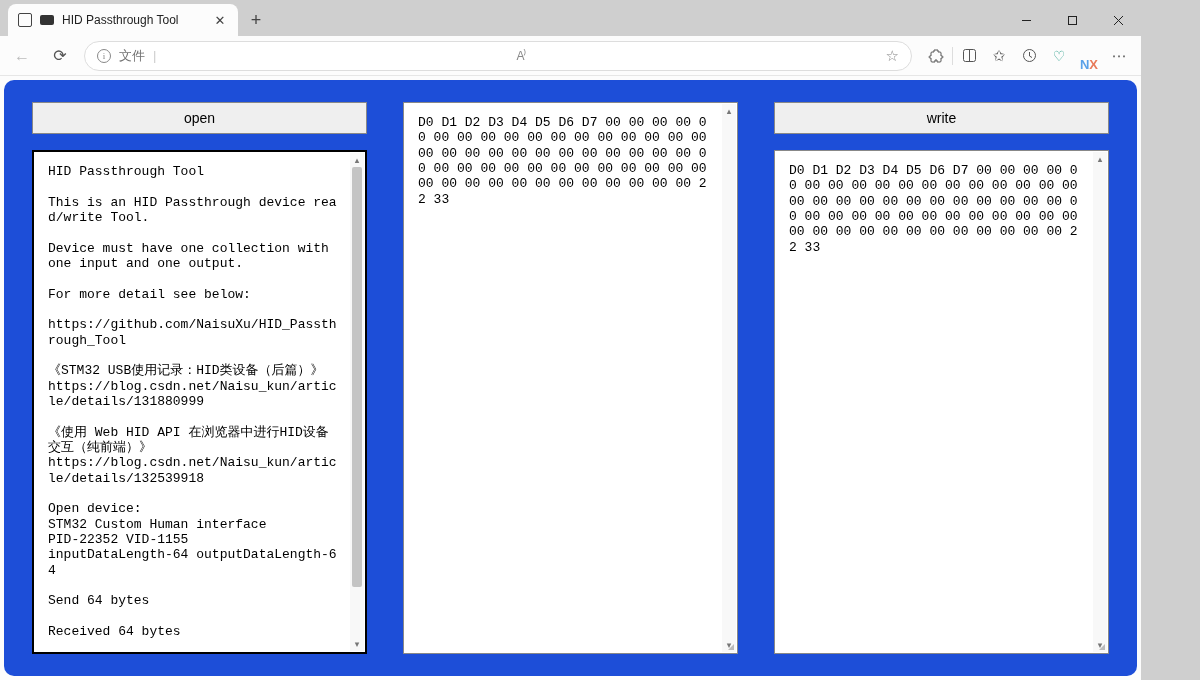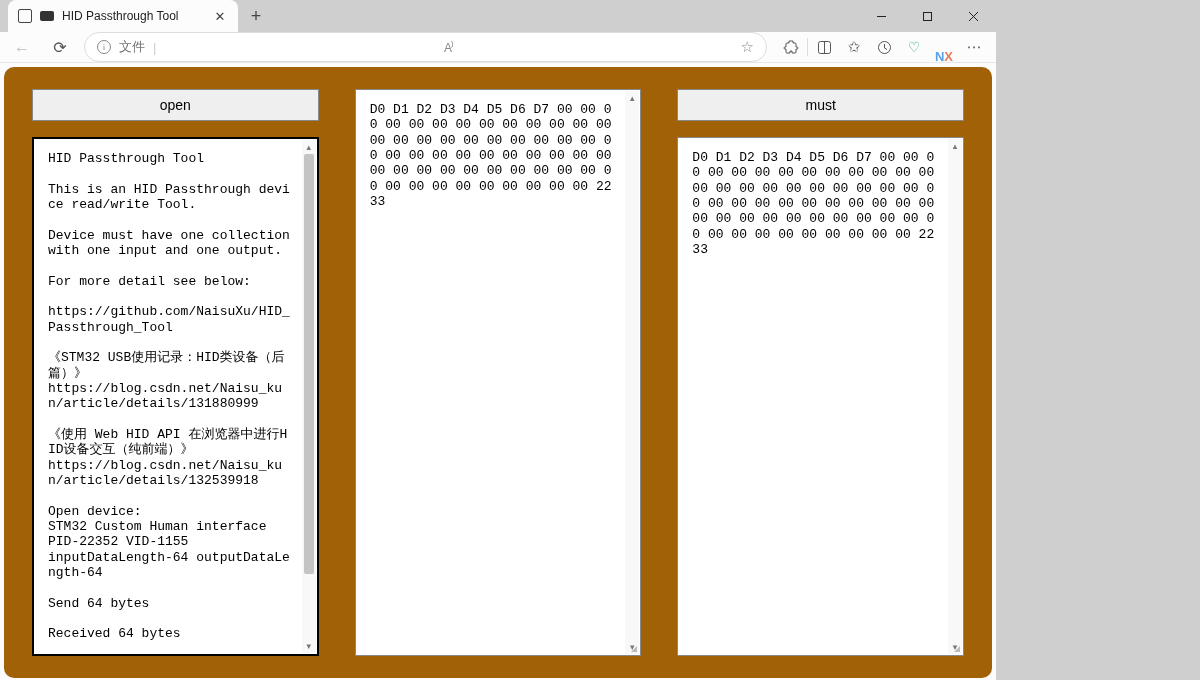--- a/index.html
+++ b/index.html
@@ -1,17 +1,17 @@
 <!DOCTYPE html>
 <html><head>
 <meta charset="utf-8">
 <style>
   * { box-sizing: border-box; margin: 0; padding: 0; }
   html, body { width: 1200px; height: 680px; overflow: hidden; font-family: "Segoe UI", Arial, sans-serif; background: #cfcfcf; }
-  .window { width: 996px; height: 680px; background: #cfcfcf; display: flex; flex-direction: column; }
+  .window { width: 1141px; height: 680px; background: #cfcfcf; display: flex; flex-direction: column; }
   .titlebar { height: 36px; background: #cfcfcf; display: flex; align-items: flex-end; }
   .tab { background: #fcfcfc; height: 32px; margin-left: 8px; border-radius: 8px 8px 0 0; display: flex; align-items: center; padding: 0 10px; gap: 8px; font-size: 12px; color: #222; min-width: 230px; }
   .tab .favicon { width: 14px; height: 14px; border: 1px solid #444; border-radius: 2px; display:inline-block; }
   .tab .icon2 { width: 14px; height: 10px; background: #333; border-radius: 2px; display:inline-block; position:relative; }
   .tab .close { margin-left: auto; width: 16px; height: 16px; display:flex; align-items:center; justify-content:center; font-size: 13px; color:#444; cursor:pointer; }
   .newtab { width: 28px; height: 28px; display:flex; align-items:center; justify-content:center; font-size: 18px; color:#444; cursor:pointer; margin-left:4px; margin-bottom:2px; }
   .wincontrols { margin-left:auto; display:flex; }
   .wincontrols div { width: 46px; height: 32px; display:flex; align-items:center; justify-content:center; font-size:12px; color:#222; cursor:pointer; }
   .addrbar { height: 40px; background: #fcfcfc; display:flex; align-items:center; padding: 0 8px; gap: 10px; border-bottom: 1px solid #e6e6e6; }
   .iconbtn { width: 28px; height: 28px; display:flex; align-items:center; justify-content:center; color:#555; font-size:16px; cursor:pointer; border-radius:4px; }
@@ -22,21 +22,21 @@
   .urlbox .sep { color:#ccc; }
   .urlbox .star { margin-left:auto; color:#888; font-size:15px; cursor:pointer; }
   .rightbtns { display:flex; gap:2px; align-items:center; }
   .rightbtns .iconbtn { font-size:15px; }
   .nx { font-weight:600; font-size:13px;margin-top:18px; }
   .nx .n { color:#5aa1e8; }
   .nx .x { color:#e87a5a; }
   .vline { width:1px; height:18px; background:#ddd; }
 
   .content { flex:1; background:#fcfcfc; padding: 4px; }
-  .page { width:100%; height:100%; background:#a16207; border-radius: 10px; padding: 22px 28px; display:flex; gap: 36px; }
+  .page { width:100%; height:100%; background:#1d4ed8; border-radius: 10px; padding: 22px 28px; display:flex; gap: 36px; }
   .col { flex:1; display:flex; flex-direction:column; gap: 16px; min-width:0; }
   .bigbtn { height: 32px; background:#efefef; border:1px solid #888; font-size:14px; font-family: "Segoe UI", Arial, sans-serif; cursor:pointer; }
   .panel { flex:1; background:#fff; border:1px solid #888; padding: 12px 8px 12px 14px; position:relative; overflow:hidden; }
   .panel.dark { border:2px solid #000; }
   .panel-content { font-family: "SimSun", "NSimSun", "Courier New", monospace; font-size: 13px; line-height: 1.18; white-space: pre-wrap; word-break: break-all; color:#000; height:100%; overflow:hidden; padding-right: 16px; }
   .scrollbar { position:absolute; right:1px; top:1px; bottom:1px; width:14px; background:#f8f8f8; }
   .scrollbar .arrow { position:absolute; left:0; width:14px; height:14px; display:flex; align-items:center; justify-content:center; font-size:9px; color:#777; }
   .scrollbar .arrow.up { top:0; }
   .scrollbar .arrow.down { bottom:0; }
   .scrollbar .thumb { position:absolute; left:2px; width:10px; background:#c4c4c4; border-radius:2px; }
@@ -160,21 +160,21 @@
           <div class="panel-content">D0 D1 D2 D3 D4 D5 D6 D7 00 00 00 00 00 00 00 00 00 00 00 00 00 00 00 00 00 00 00 00 00 00 00 00 00 00 00 00 00 00 00 00 00 00 00 00 00 00 00 00 00 00 00 00 00 00 00 00 00 00 00 00 00 00 22 33</div>
           <div class="scrollbar inactive">
             <div class="arrow up">▴</div>
             <div class="arrow down">▾</div>
           </div>
           <div class="resize"></div>
         </div>
       </div>
 
       <div class="col">
-        <button class="bigbtn">must</button>
+        <button class="bigbtn">write</button>
         <div class="panel">
           <div class="panel-content">D0 D1 D2 D3 D4 D5 D6 D7 00 00 00 00 00 00 00 00 00 00 00 00 00 00 00 00 00 00 00 00 00 00 00 00 00 00 00 00 00 00 00 00 00 00 00 00 00 00 00 00 00 00 00 00 00 00 00 00 00 00 00 00 00 00 22 33</div>
           <div class="scrollbar inactive">
             <div class="arrow up">▴</div>
             <div class="arrow down">▾</div>
           </div>
           <div class="resize"></div>
         </div>
       </div>
 

